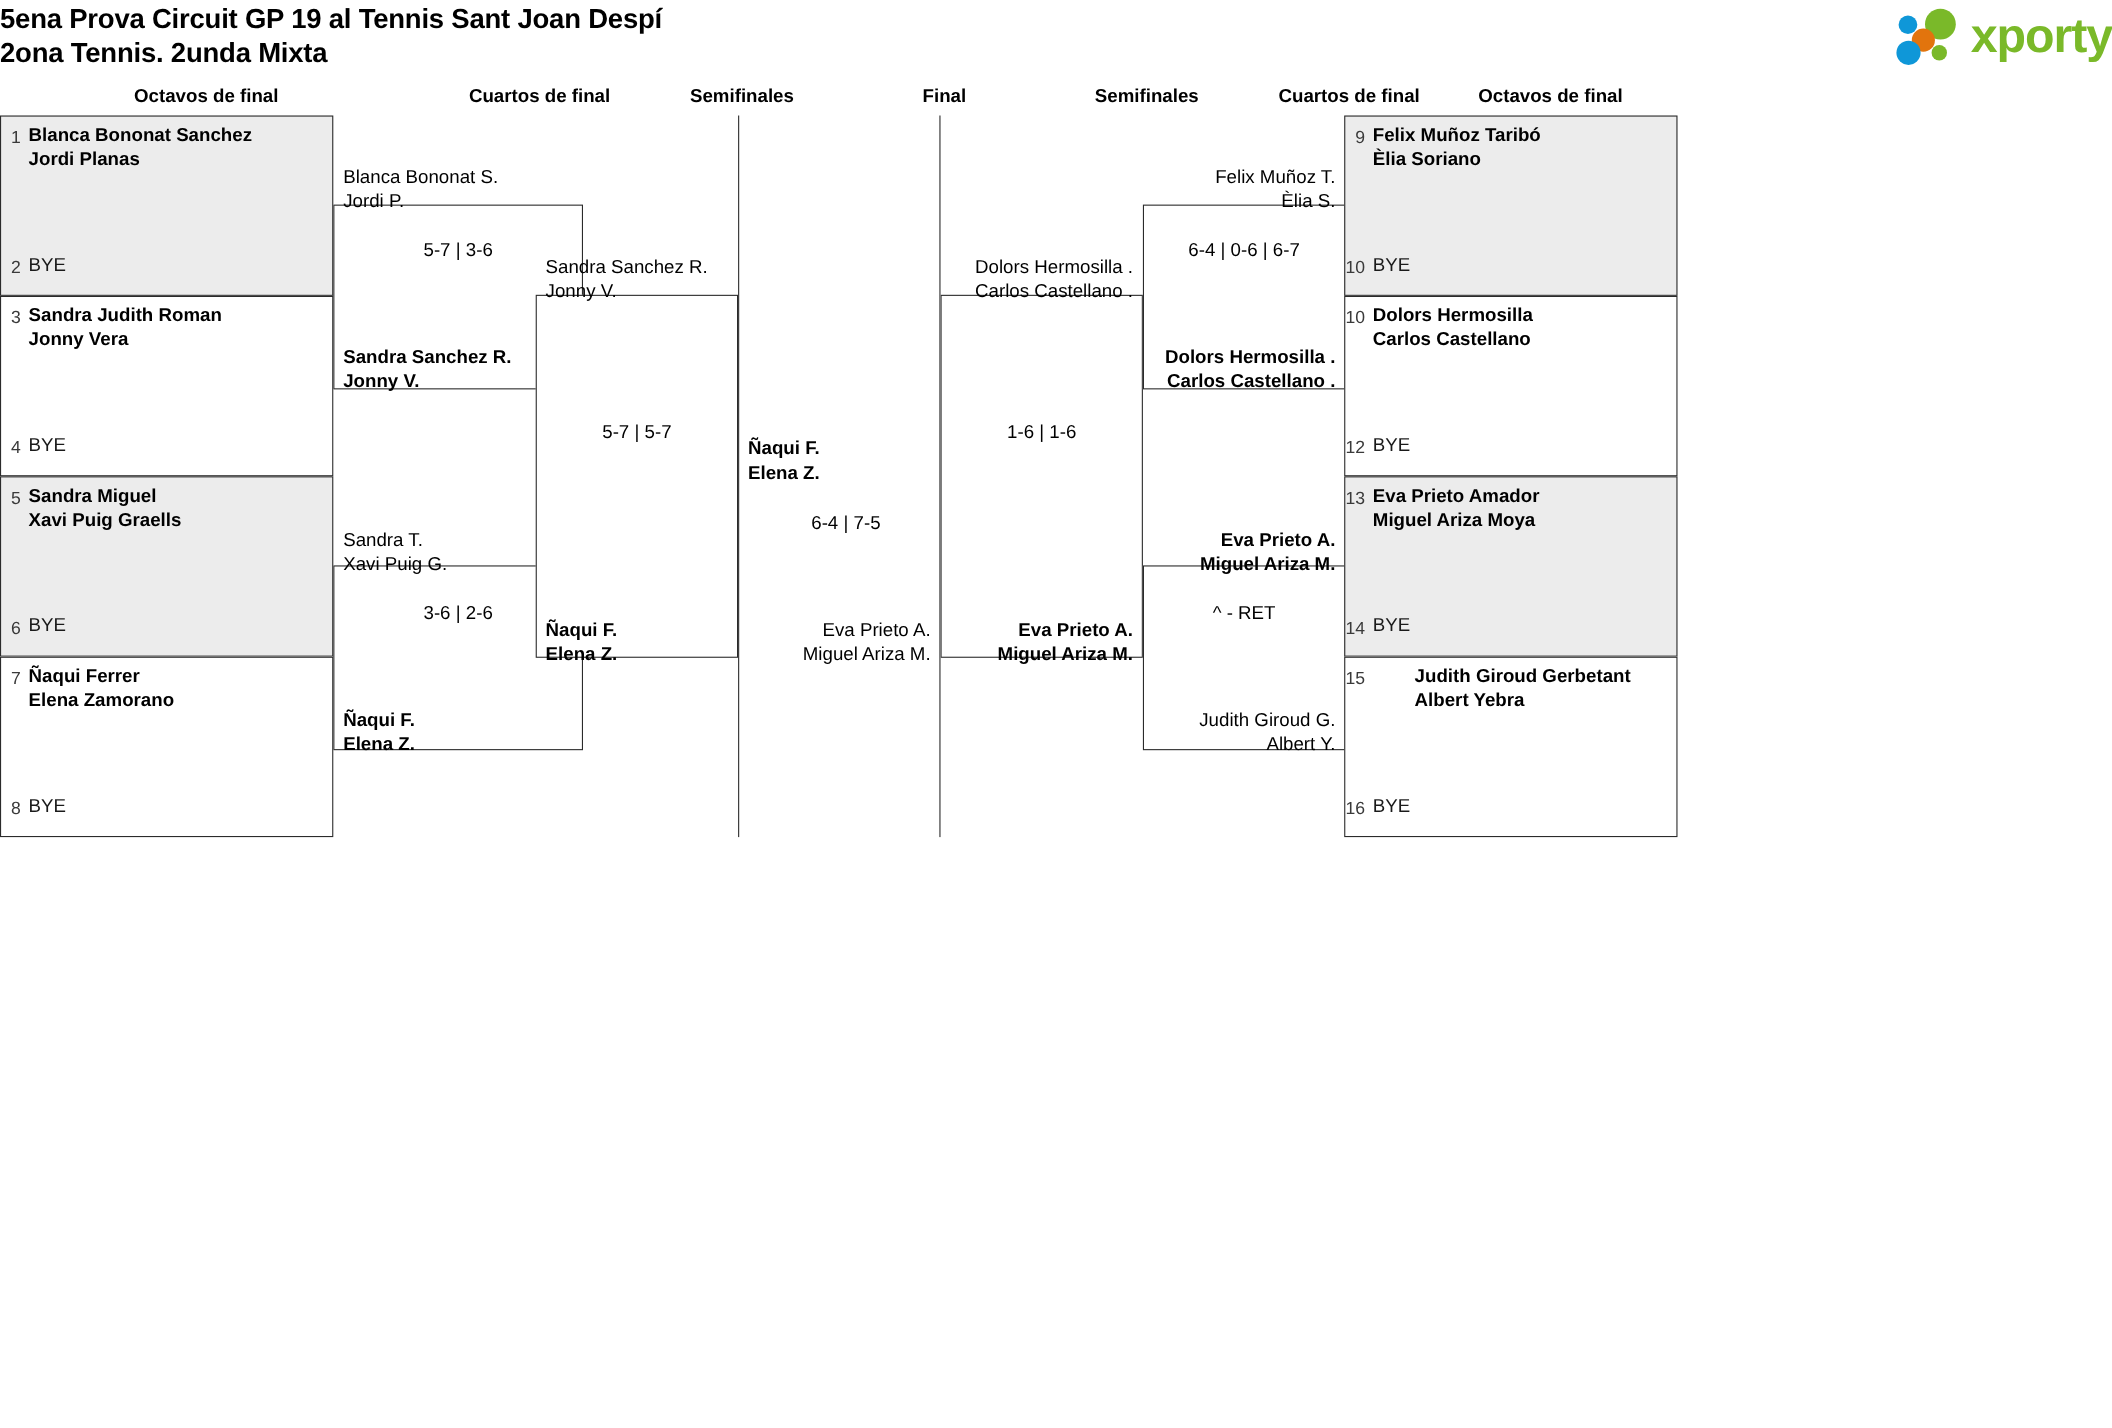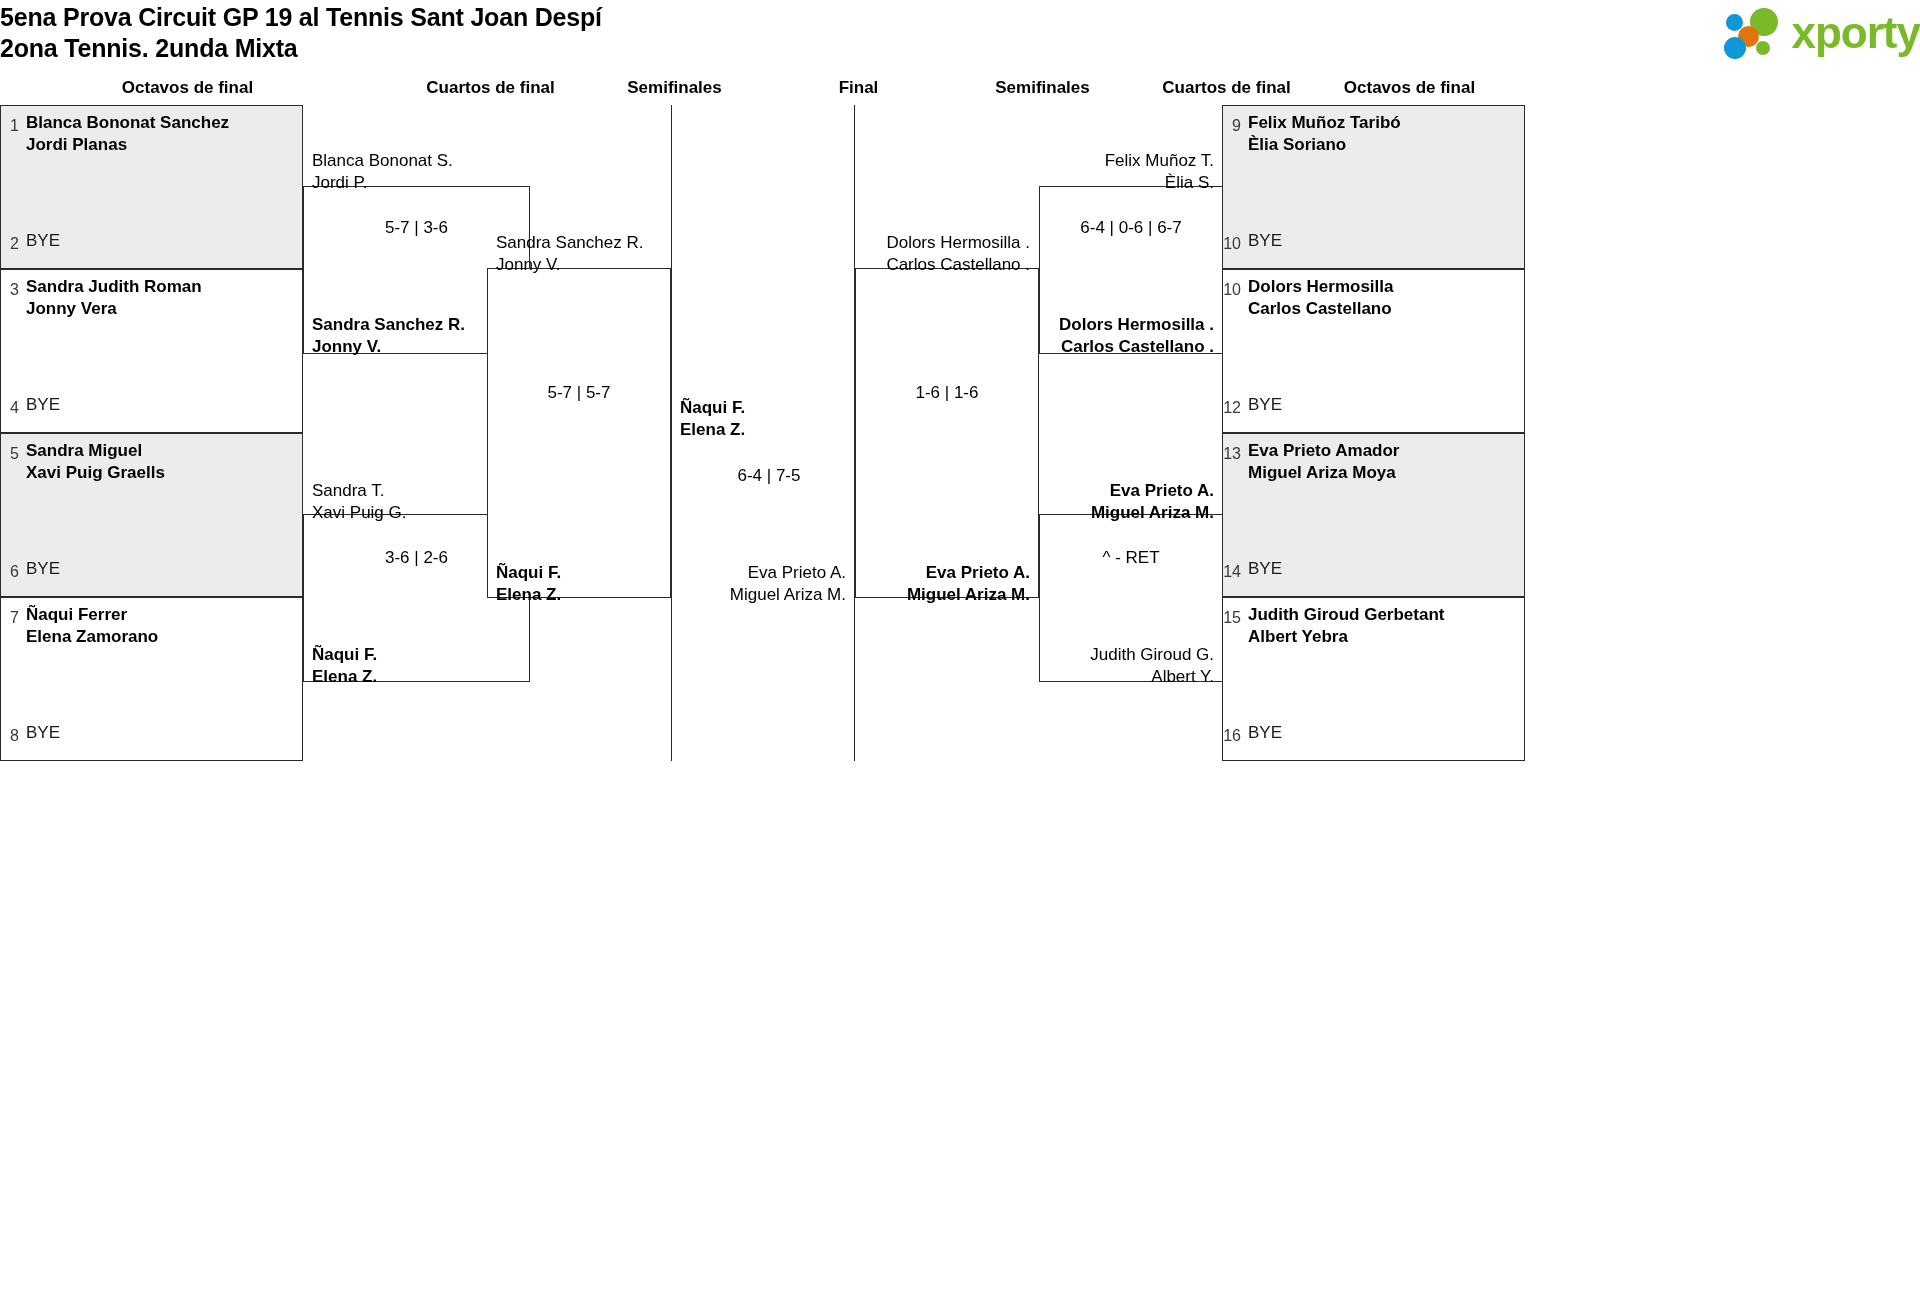--- a/index.html
+++ b/index.html
@@ -260,21 +260,21 @@
       <div>Eva Prieto Amador</div>
       <div>Miguel Ariza Moya</div>
     </div>
   </div>
   <div class="seed-cell" style="left:1222px; top:558px; width:300px;">
     <div class="seed-num">14</div>
     <div class="seed-names bye">
       <div>BYE</div>
     </div>
   </div>
-  <div class="seed-cell" style="left:1222px; top:604px; width:300px;">
+  <div class="seed-cell" style="left:1222px; top:604px; width:300px;gap:38px;">
     <div class="seed-num">15</div>
     <div class="seed-names">
       <div>Judith Giroud Gerbetant</div>
       <div>Albert Yebra</div>
     </div>
   </div>
   <div class="seed-cell" style="left:1222px; top:722px; width:300px;">
     <div class="seed-num">16</div>
     <div class="seed-names bye">
       <div>BYE</div>

